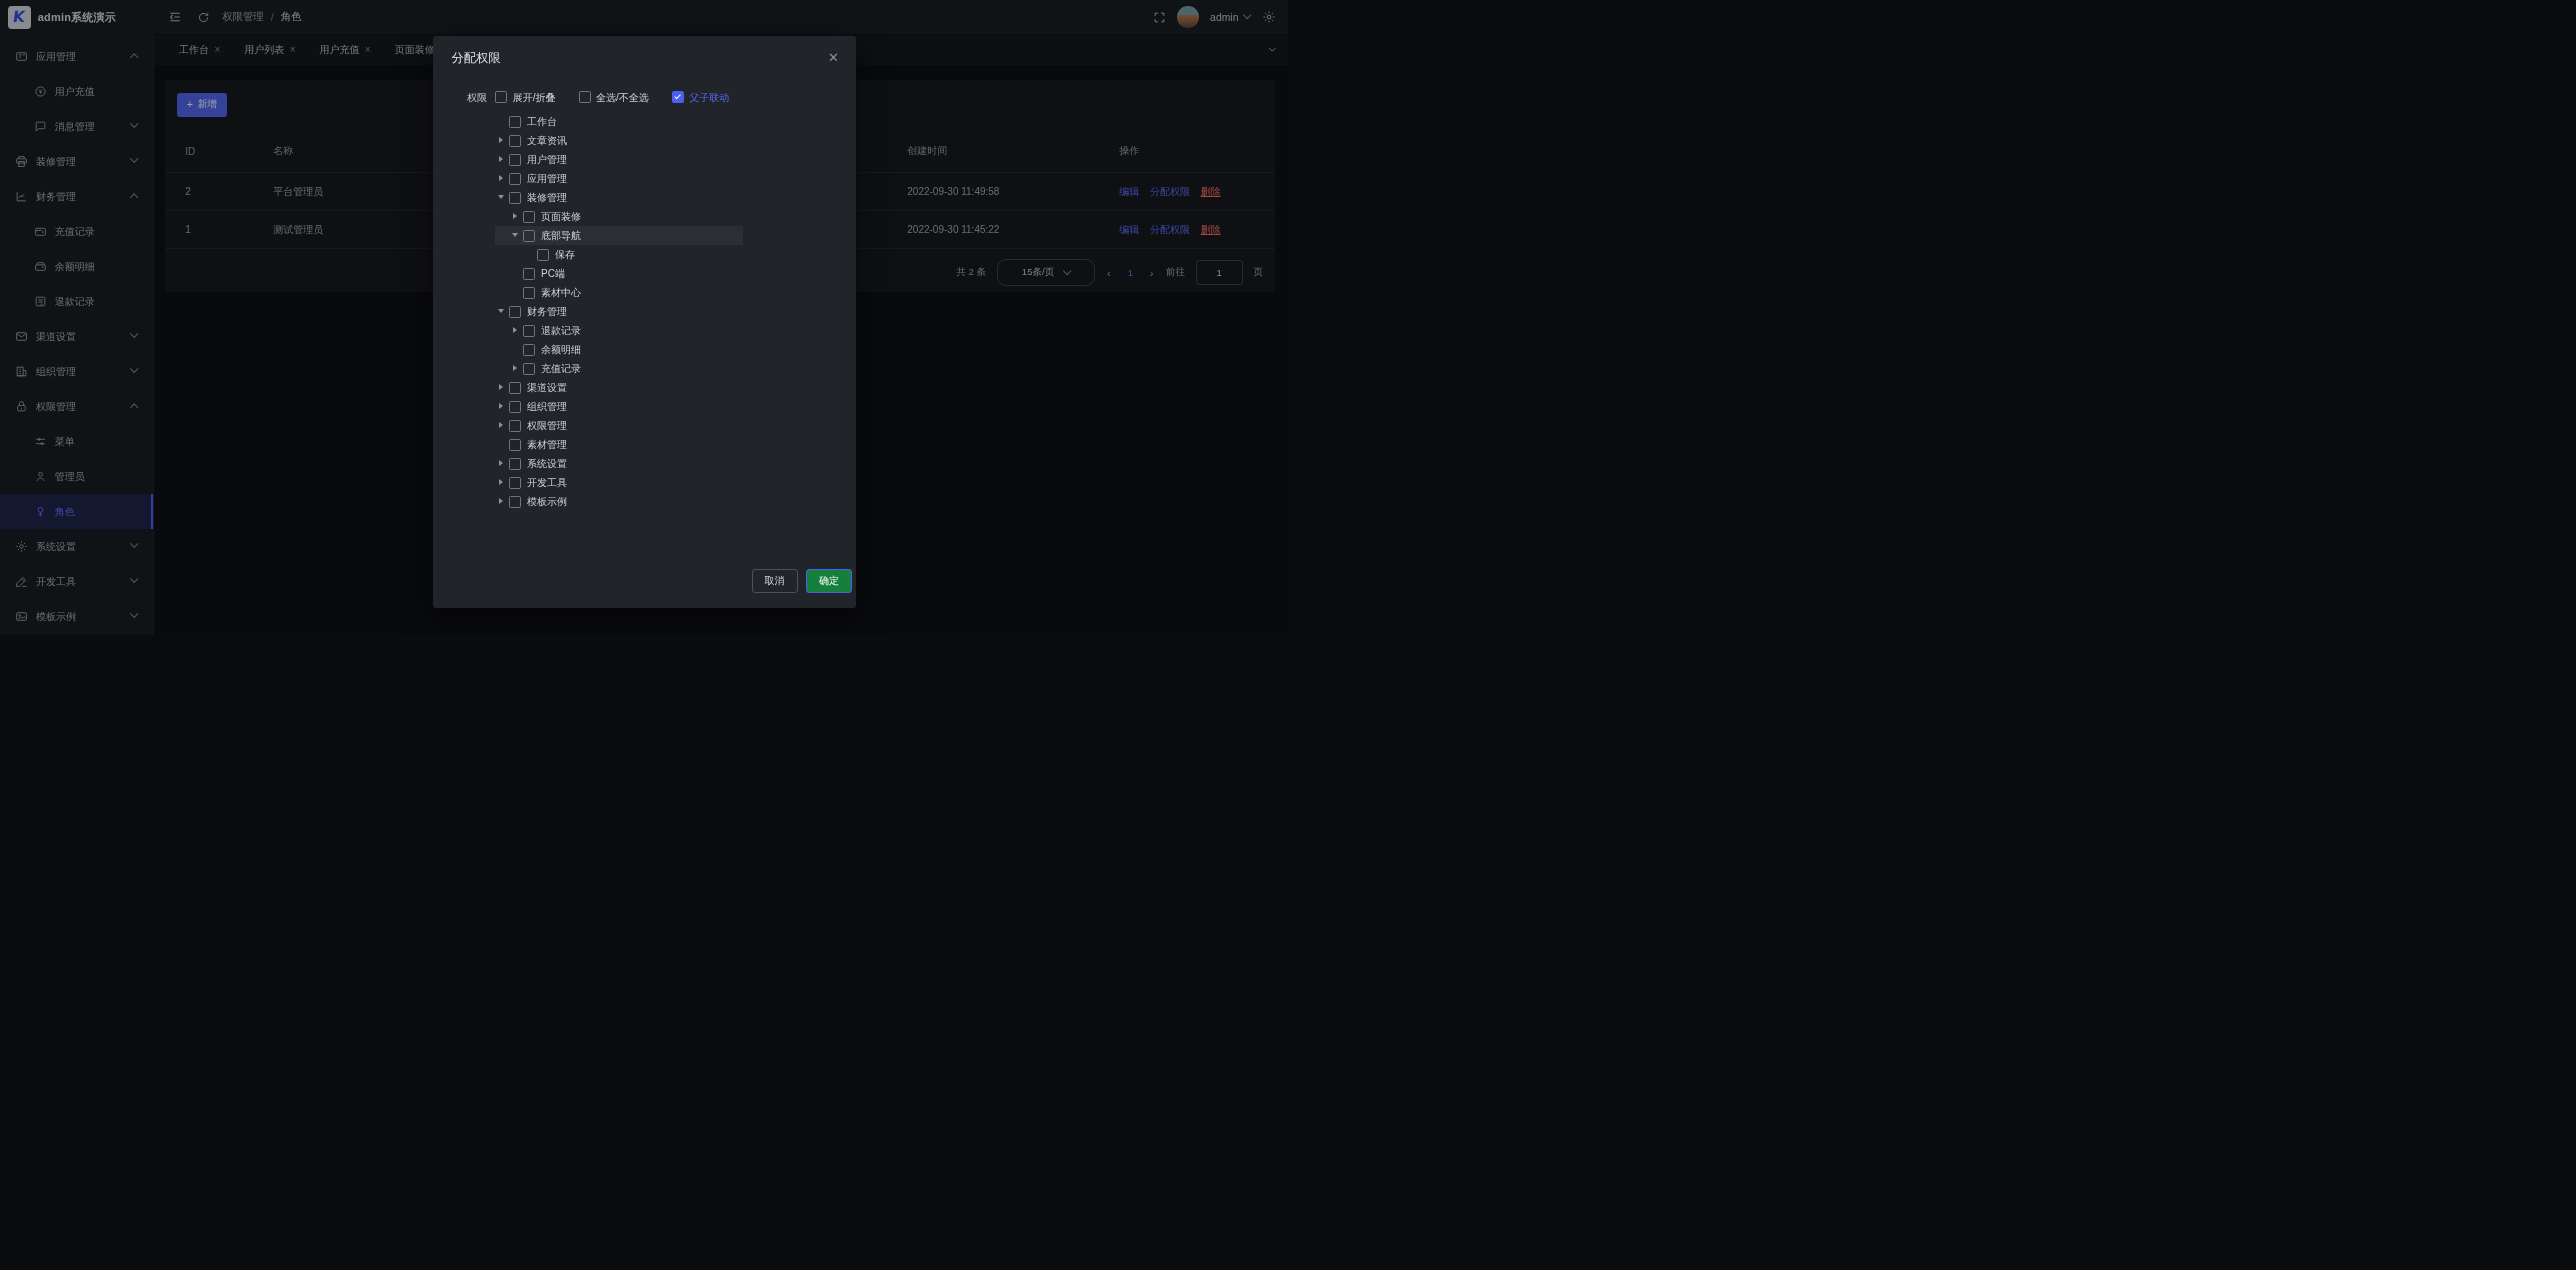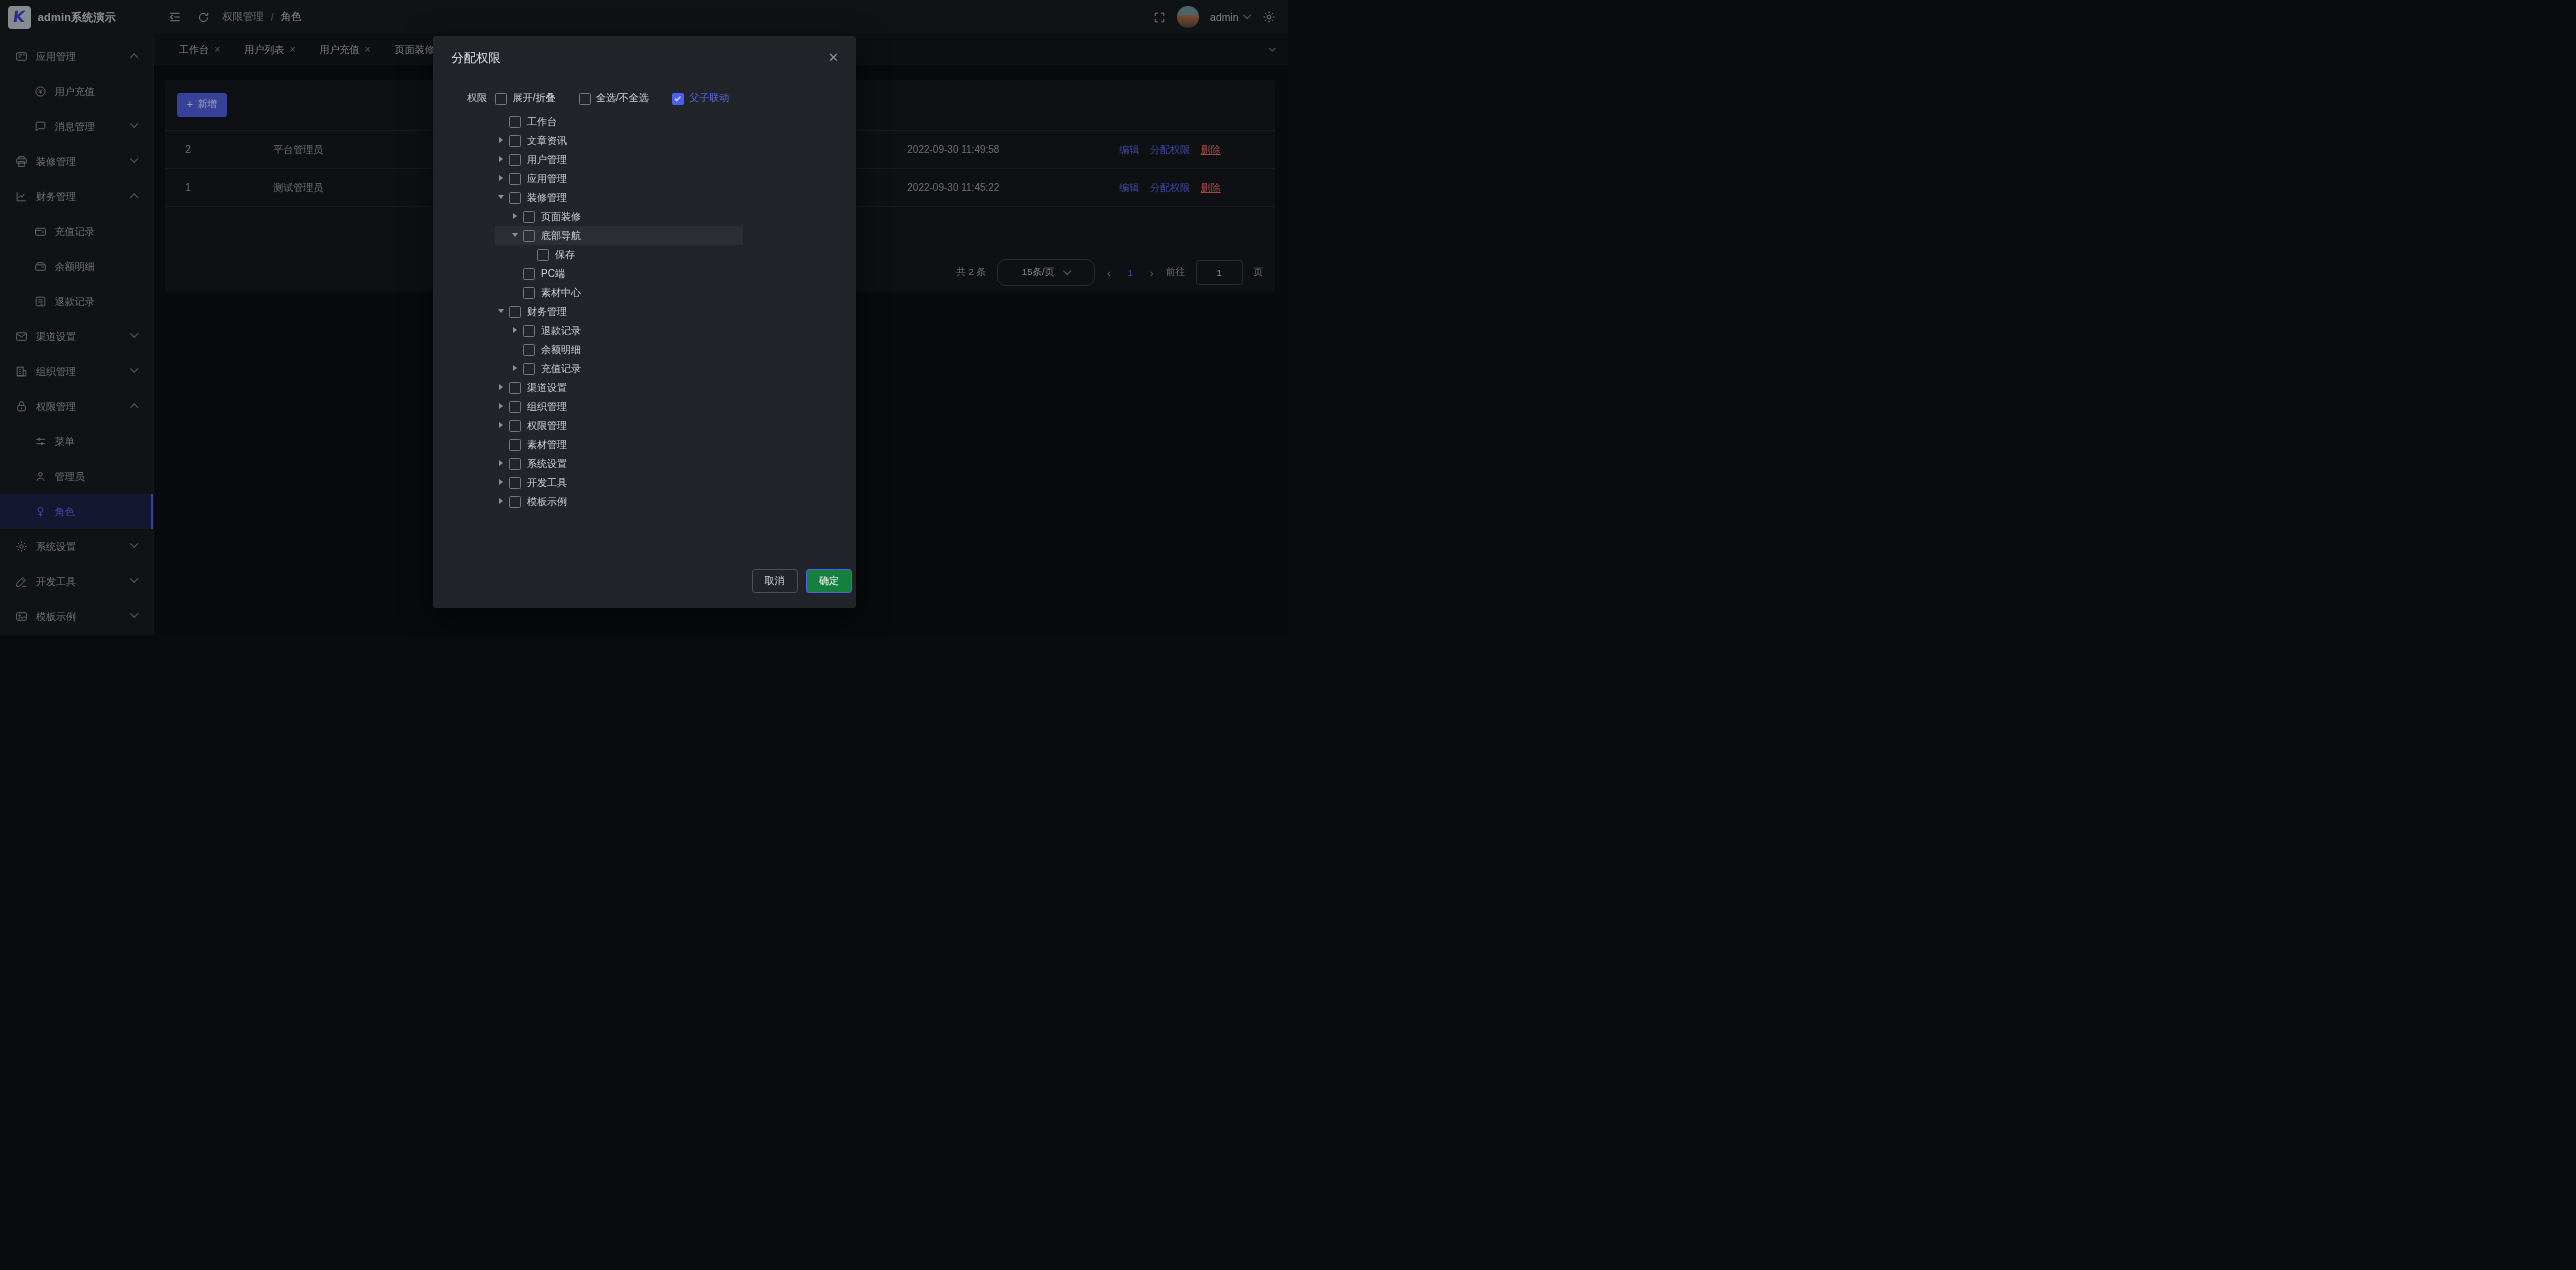--- a/index.html
+++ b/index.html
@@ -63,21 +63,21 @@
   #goto-input{width:41px;height:21.5px;background:transparent;border:0.8px solid #3c4046;border-radius:3.1px;color:#c6cad1;text-align:center;font-size:9.6px;font-family:inherit;}
   
   #overlay{position:absolute;inset:0;background:rgba(0,0,0,.32);z-index:40;}
   #modal{position:absolute;left:433px;top:36px;width:423px;height:572px;background:#212529;border-radius:3.1px;z-index:50;
     box-shadow:0 9.2px 31px rgba(0,0,0,.55);}
   #m-title{position:absolute;left:18.4px;top:14px;font-size:12.3px;color:#dee1e6;}
   #m-close{position:absolute;right:14px;top:10.7px;font-size:13px;color:#8d9299;cursor:pointer;padding:3.1px;}
   #m-form{position:absolute;left:0;top:55px;display:flex;align-items:center;font-size:10px;}
   #m-label{width:54px;text-align:right;color:#c8ccd4;}
   #m-toggles{display:flex;gap:23px;margin-left:8.4px;}
-  .tgl{display:flex;align-items:flex-end;gap:5.4px;cursor:pointer;color:#ced3da;}
+  .tgl{display:flex;align-items:flex-start;gap:5.4px;cursor:pointer;color:#ced3da;}
   .tgl.on{color:#5a6af5;}
   .cb{width:10px;height:10px;border:0.8px solid #71767f;border-radius:1.5px;position:relative;flex:0 0 10px;background:transparent;}
   .cb.checked{background:#4d5ff0;border-color:#4d5ff0;}
   .cb.checked::after{content:"";position:absolute;left:3.1px;top:0.8px;width:2.3px;height:5.4px;
     border-right:1.2px solid #fff;border-bottom:1.2px solid #fff;transform:rotate(45deg);}
   #m-tree{position:absolute;left:62px;top:76px;width:248px;}
   .trow{height:19px;display:flex;align-items:center;cursor:pointer;}
   .trow.hl{background:#2b2f34;}
   .trow.lvl1{padding-left:14px;} .trow.lvl2{padding-left:28px;}
   .caret{width:14px;height:12.3px;position:relative;flex:0 0 14px;}
@@ -338,20 +338,26 @@
     </span>
 </div>
 
 <div id="content">
   <div id="card">
     <button id="add-btn">
         <span class="plus">+</span>
         <span>新增</span>
       </button>
     <div id="rtable">
+      <div class="trh">
+        <span class="col-id">ID</span>
+        <span class="col-name">名称</span>
+        <span class="col-created">创建时间</span>
+        <span class="col-op">操作</span>
+      </div>
       <div class="trd">
         <span class="col-id">2</span>
         <span class="col-name">平台管理员</span>
         <span class="col-created">2022-09-30 11:49:58</span>
         <span class="col-op">
           <span class="lnk">编辑</span>
           <span class="lnk">分配权限</span>
           <span class="lnk danger">删除</span>
         </span>
       </div>

